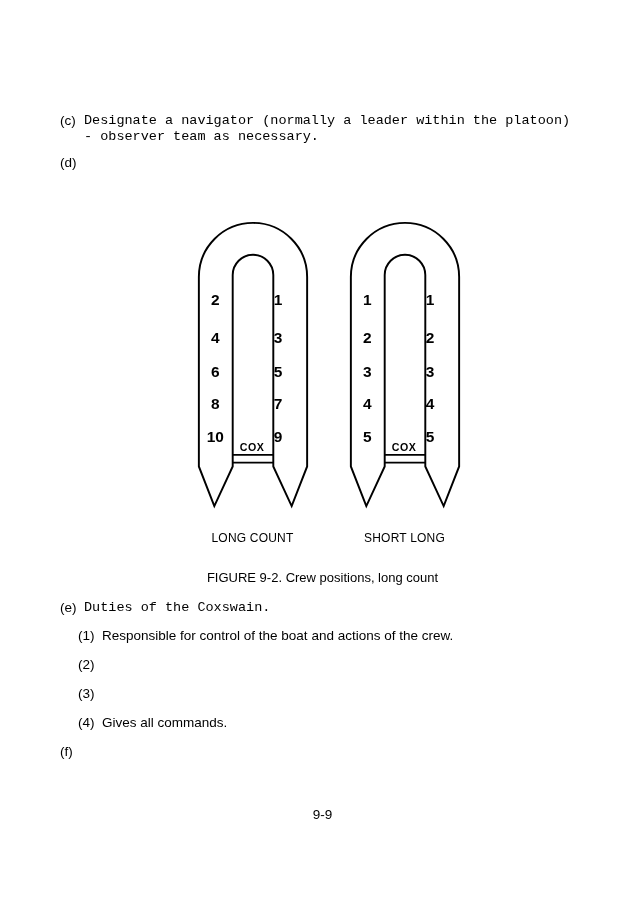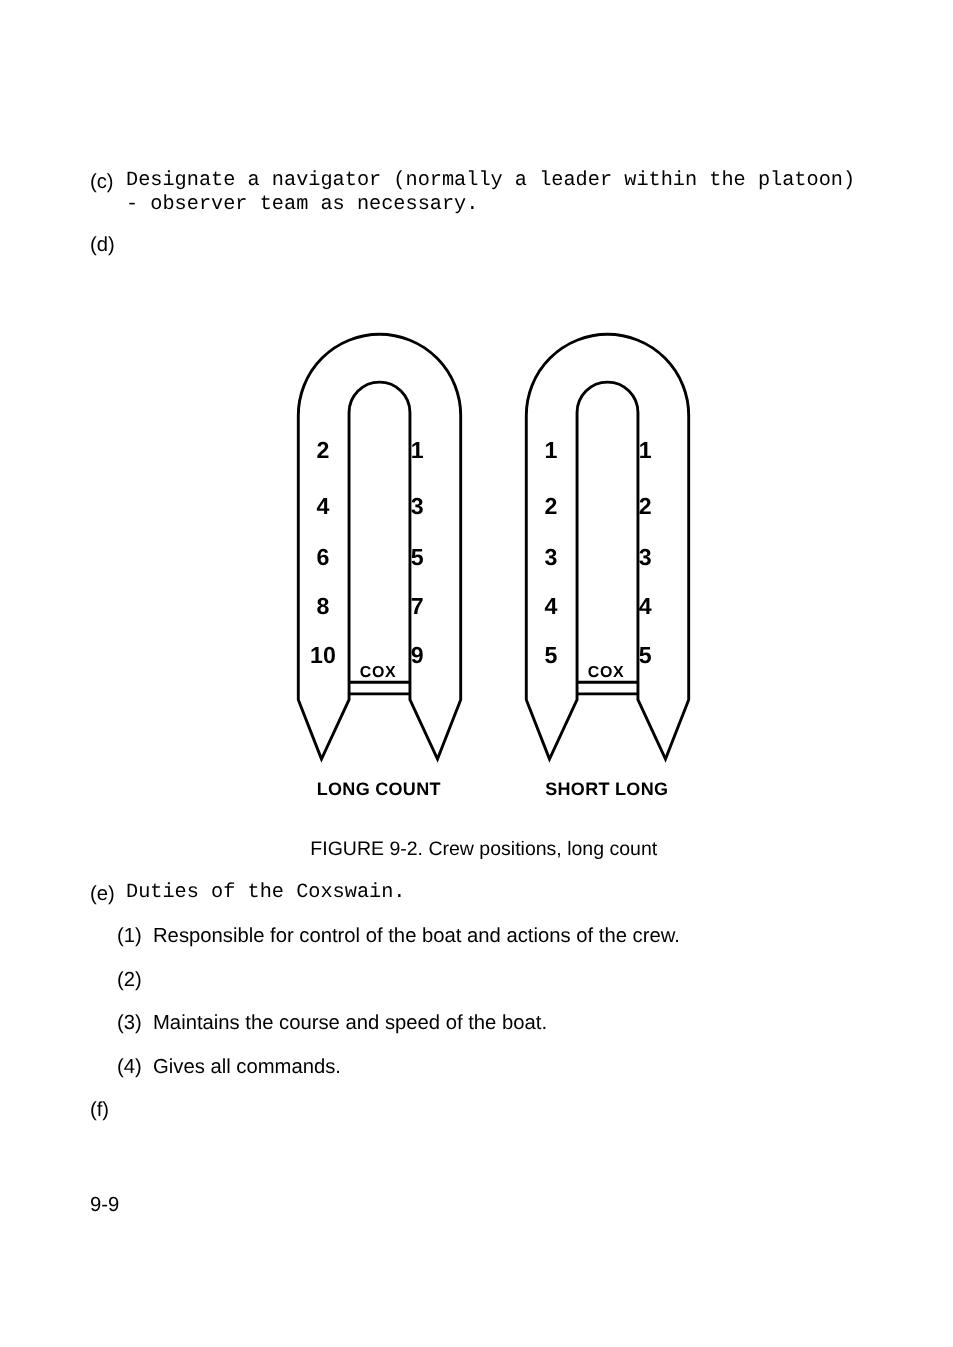--- a/index.html
+++ b/index.html
@@ -13,30 +13,30 @@
   .para .tag{width:24px;flex-shrink:0;}
   .para .ptext{max-width:500px;font-family:Liberation Mono, monospace;}
   .para-gap{margin-bottom:12px;}
   .sub-list{margin-left:18px;margin-top:12px;}
   .sub{display:flex;margin-bottom:13px;}
   .sub .tag{width:24px;flex-shrink:0;}
   .figure{margin-top:48px;text-align:center;}
   .boats{display:flex;justify-content:center;align-items:flex-start;gap:36px;margin-left:12px;}
   .boat{width:116px;}
   .boat svg{display:block;width:116px;height:290px;}
-  .boat-label{margin-top:9px;font-weight:bold;font-size:12px;letter-spacing:.2px;white-space:nowrap;}
+  .boat-label{margin-top:21px;font-weight:normal;font-size:12px;letter-spacing:.2px;white-space:nowrap;}
   .hull{fill:none;stroke:#000;stroke-width:2;stroke-linejoin:miter;}
   .transom{stroke:#000;stroke-width:2;}
   .seat{font:bold 16px "Liberation Sans", sans-serif;fill:#000;}
   .cox-t{font:bold 11px "Liberation Sans", sans-serif;fill:#000;letter-spacing:.5px;}
   svg text{text-anchor:middle;}
   .caption{margin-top:24px;text-align:center;font-size:13px;line-height:15px;}
   .caption .b{font-weight:normal;}
   .after-fig{margin-top:15px;}
-  .page-number{margin-top:47px;text-align:left;}
+  .page-number{margin-top:47px;text-align:center;}
 </style>
 </head>
 <body>
 
 <div class="content">
 
   <div class="para">
     <span class="tag">(c)</span>
     <span class="ptext">Designate a navigator (normally a leader within the platoon) - observer team as necessary.</span>
   </div>
@@ -103,21 +103,20 @@
   <div class="sub-list">
     <div class="sub">
       <span class="tag">(1)</span>
       <span>Responsible for control of the boat and actions of the crew.</span>
     </div>
     <div class="sub">
       <span class="tag">(2)</span>
     </div>
     <div class="sub">
       <span class="tag">(3)</span>
-      <span>Maintains the course and speed of the boat.</span>
     </div>
     <div class="sub">
       <span class="tag">(4)</span>
       <span>Gives all commands.</span>
     </div>
   </div>
 
   <div class="para">
     <span class="tag">(f)</span>
   </div>

